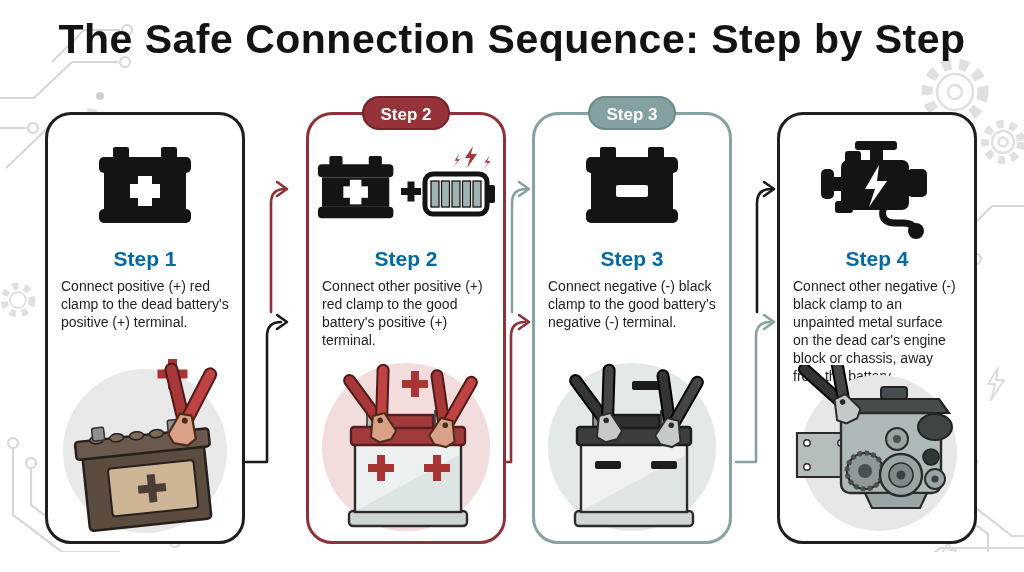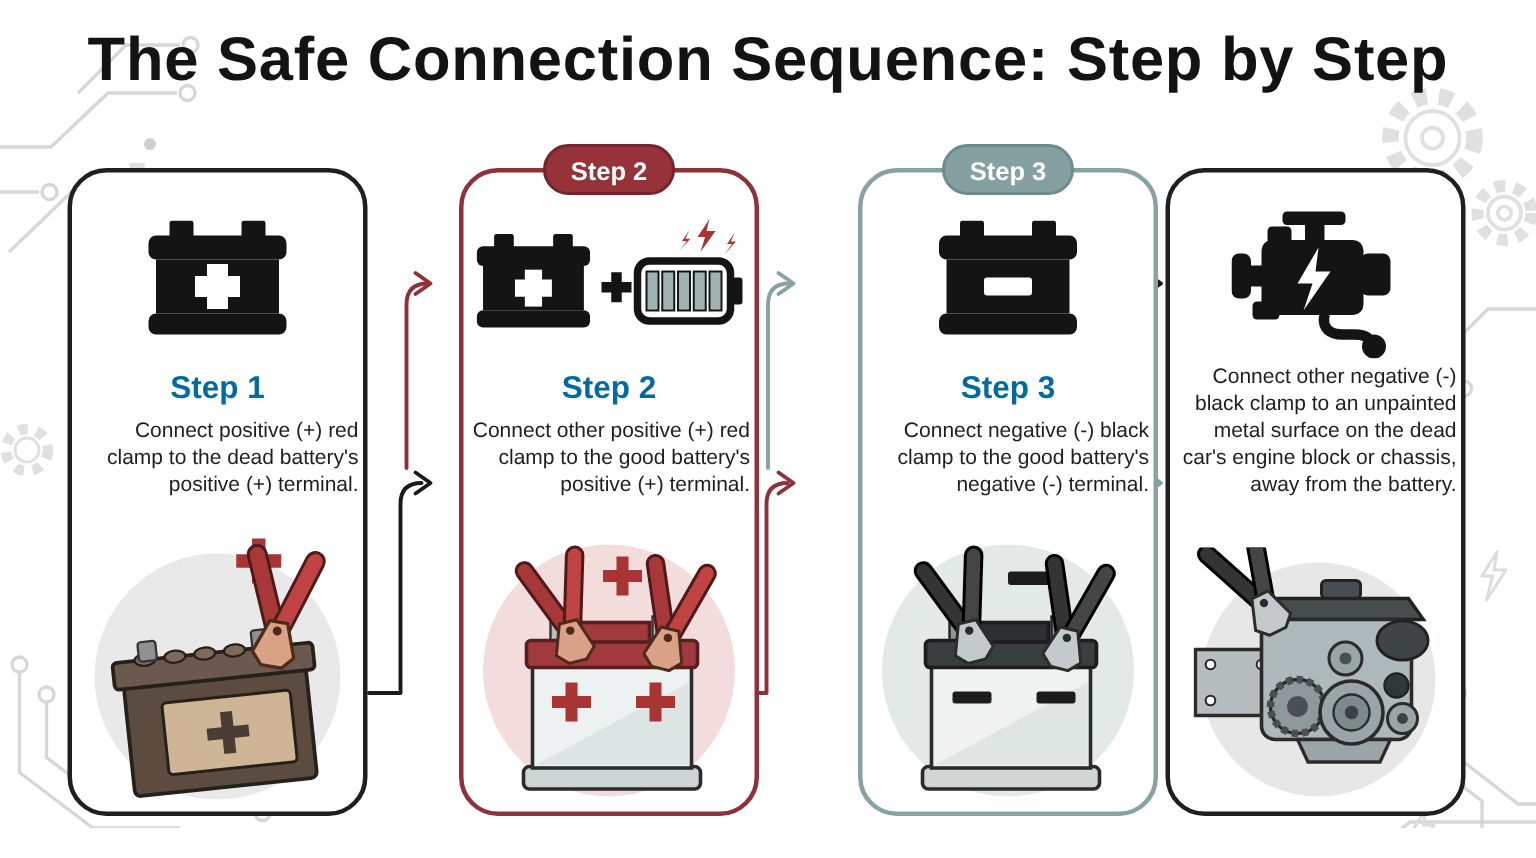--- a/index.html
+++ b/index.html
@@ -4,30 +4,30 @@
 <style>
   html,body{margin:0;padding:0;background:#ffffff;}
   .canvas{position:relative;width:1024px;height:552px;background:#ffffff;overflow:hidden;
           font-family:"Liberation Sans",sans-serif;color:#151515;}
   .deco{position:absolute;left:0;top:0;pointer-events:none;}
   .title{position:absolute;left:0;top:16px;width:100%;text-align:center;
          font-size:41px;font-weight:bold;letter-spacing:.5px;color:#131313;}
   .card{position:absolute;top:112px;width:200px;height:432px;background:#fff;
         border:3px solid #1f1f1f;border-radius:26px;box-sizing:border-box;}
   .card.red{border-color:#8e3138;}
-  .card.teal{border-color:#86a2a2;margin-left:40px;}
+  .card.teal{border-color:#86a2a2;}
   #card1{left:45px;} #card2{left:306px;} #card3{left:532px;} #card4{left:777px;}
   .badge{position:absolute;top:-19px;left:50%;transform:translateX(-50%);
          min-width:88px;height:34px;line-height:34px;padding:0 14px;box-sizing:border-box;
          border-radius:18px;text-align:center;color:#fff;font-size:17px;font-weight:bold;}
   .badge.red{background:#953339;border:2px solid #74252b;}
   .badge.teal{background:#84a0a0;border:2px solid #6d8b8b;}
   .card-icon{height:92px;margin-top:28px;display:flex;align-items:center;justify-content:center;}
   .step-heading{margin-top:12px;text-align:center;font-size:21px;font-weight:bold;color:#0369a1;}
-  .step-desc{margin-top:7px;padding:0 3px;text-align:right;font-size:14px;line-height:1.28;color:#1e1e1e;}
+  .step-desc{margin-top:7px;padding:0 13px;text-align:left;font-size:14px;line-height:1.28;color:#1e1e1e;}
   .illus{position:absolute;bottom:4px;left:50%;transform:translateX(-50%);}
   .arrows{position:absolute;left:0;top:0;pointer-events:none;}
 </style>
 </head>
 <body>
 
 <div class="canvas">
 
   <svg class="deco" width="1024" height="572" viewBox="0 0 1024 572">
     <g stroke="#d7d7d7" stroke-width="2.2" fill="none">
@@ -286,20 +286,21 @@
           <rect x="0" y="30" width="13" height="30" rx="5"></rect>
           <rect x="10" y="38" width="14" height="14"></rect>
           <rect x="86" y="30" width="20" height="28" rx="5"></rect>
           <rect x="14" y="62" width="18" height="12" rx="3"></rect>
         </g>
         <polygon points="58,26 44,50 54,50 48,68 66,42 56,42" fill="#fff"></polygon>
         <path d="M62,71 C60,80 66,84 74,84 L82,84 C90,84 93,87 93,91" fill="none" stroke="#141414" stroke-width="7" stroke-linecap="round"></path>
         <circle cx="95" cy="92" r="8" fill="#141414"></circle>
       </svg>
     </div>
+    <div class="step-heading">Step 4</div>
     <div class="step-desc">Connect other negative (-) black clamp to an unpainted metal surface on the dead car's engine block or chassis, away from the battery.</div>
     <svg class="illus" width="196" height="172" viewBox="0 0 196 172">
       <circle cx="100" cy="88" r="78" fill="#e7e7e7"></circle>
       <polygon points="18,68 70,68 70,54 80,54 80,112 18,112" fill="#b6bdbf" stroke="#2b2b2b" stroke-width="2.2"></polygon>
       <circle cx="28" cy="78" r="3.2" fill="#fff" stroke="#2b2b2b" stroke-width="1.4"></circle>
       <circle cx="28" cy="102" r="3.2" fill="#fff" stroke="#2b2b2b" stroke-width="1.4"></circle>
       <circle cx="62" cy="78" r="3.2" fill="#fff" stroke="#2b2b2b" stroke-width="1.4"></circle>
       <rect x="102" y="22" width="26" height="12" rx="3" fill="#474c4e" stroke="#222" stroke-width="2"></rect>
       <path d="M72,34 h88 l10,14 h-106 z" fill="#474c4e" stroke="#222" stroke-width="2.2"></path>
       <rect x="62" y="48" width="100" height="80" rx="9" fill="#aeb9bb" stroke="#2b2b2b" stroke-width="2.4"></rect>

